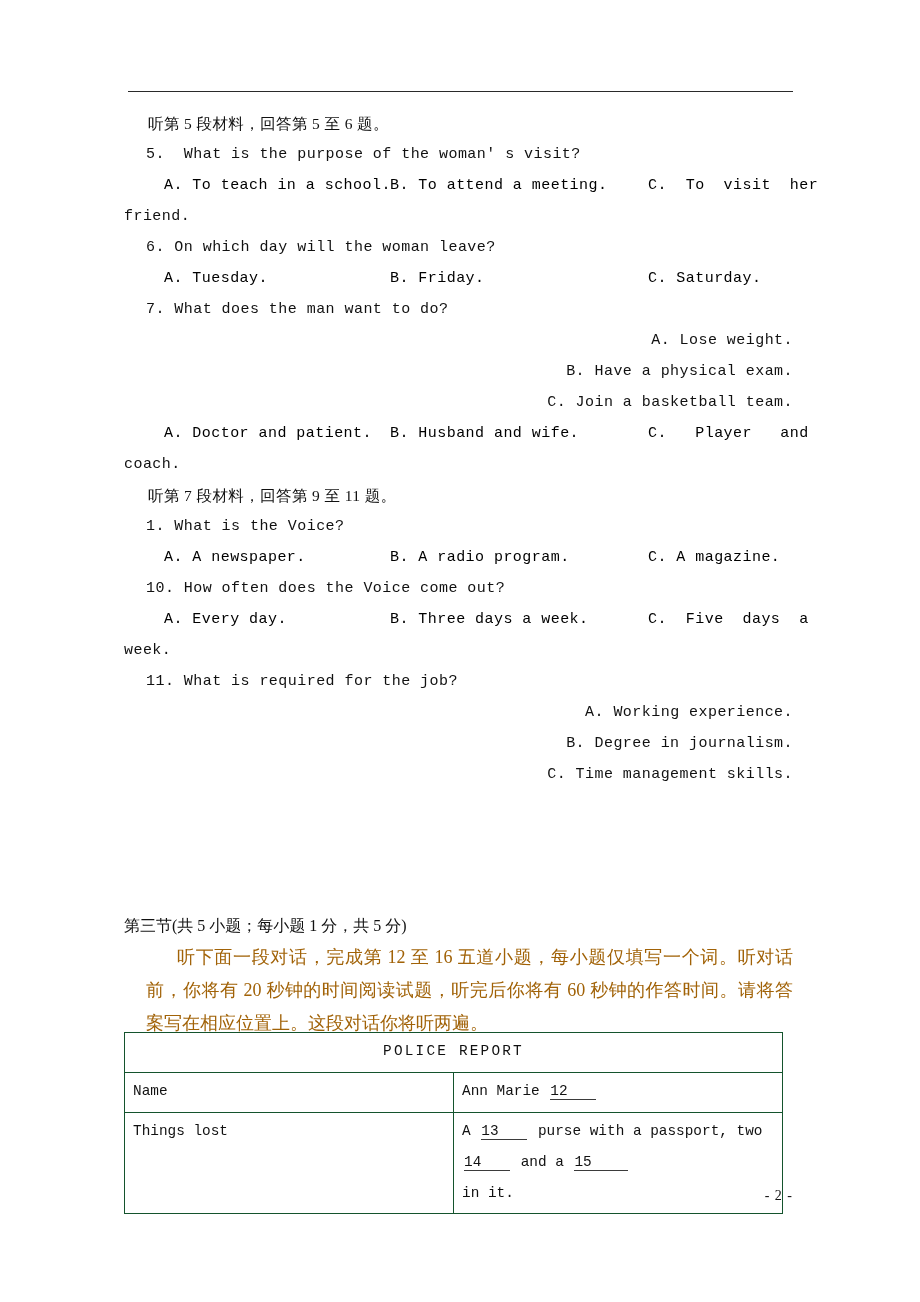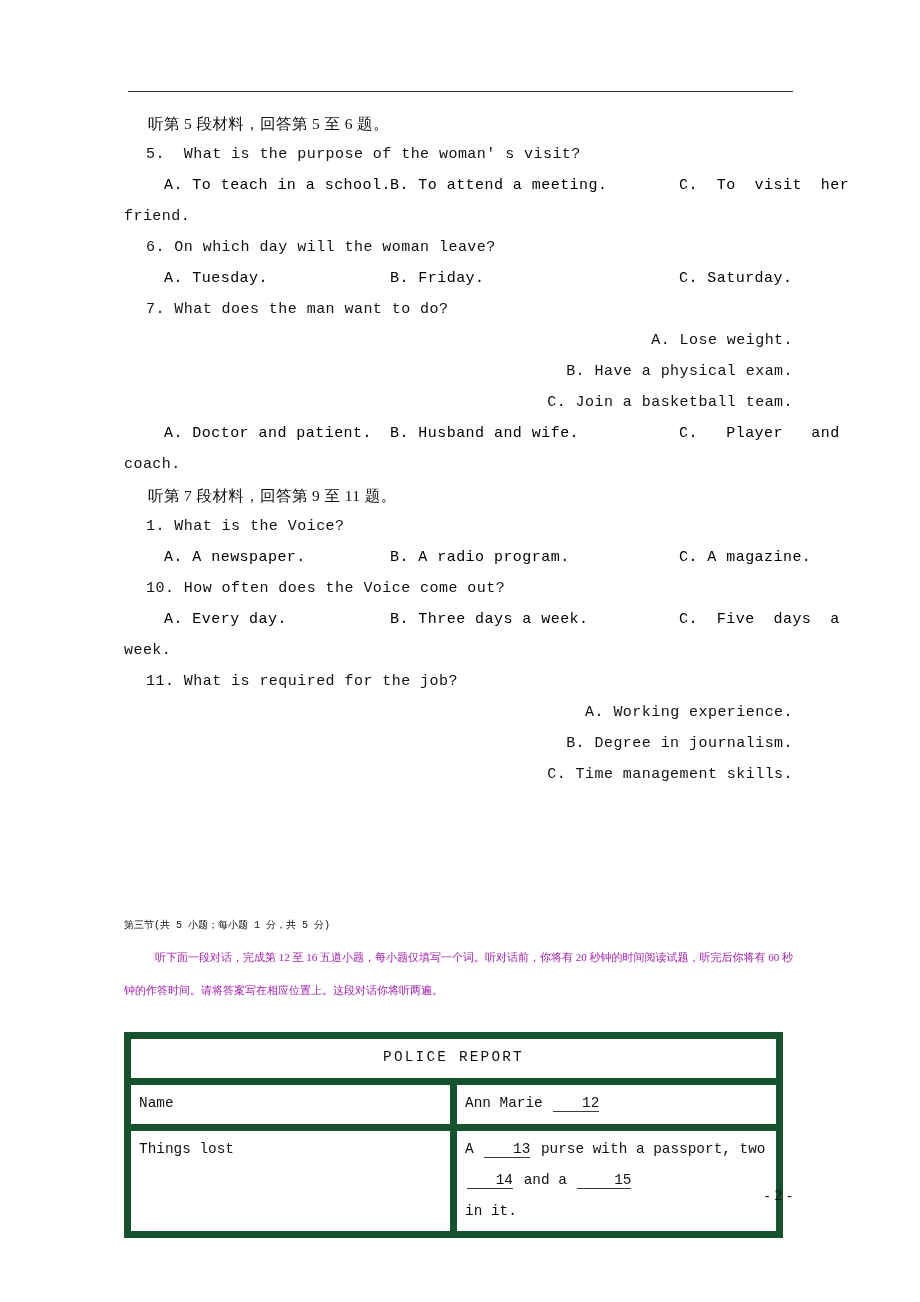--- a/index.html
+++ b/index.html
@@ -71,78 +71,79 @@
     position: relative;
     height: 31px;
     font-family: "Liberation Mono", "DejaVu Sans Mono", monospace;
     font-size: 15px;
     line-height: 31px;
     letter-spacing: 0.45px;
     white-space: pre;
   }
   .opts .oa { position: absolute; left: 40px;  top: 0; }
   .opts .ob { position: absolute; left: 266px; top: 0; }
-  .opts .oc { position: absolute; left: 524px; top: 0; margin-left: 31px; }
+  .opts .oc { position: absolute; left: 524px; top: 0; }
 
   
   .sec3 {
     position: absolute;
     left: 124px;
     top: 902px;
     width: 669px;
   }
   .sec3-title {
-    font-family: Liberation Mono, monospace;
-    font-size: 10px;
+    font-family: Liberation Serif, serif;
+    font-size: 16px;
     line-height: 31px;
     white-space: pre;
     color: #111;
   }
   .sec3-para {
     font-family: "Liberation Serif", "DejaVu Serif", serif;
-    font-size: 11px;
+    font-size: 18px;
     line-height: 33px;
-    color: #a21caf;
+    color: #a16207;
     text-align: justify;
     text-align-last: left;
     text-indent: 31px;
     margin-top: 0px;
+    margin-left: 22px;
   }
 
   
   .report-table {
     position: absolute;
     left: 124px;
     top: 1024px;
     width: 659px;
     border-collapse: collapse;
     table-layout: fixed;
   }
   .report-table td {
-    border: 7px solid #14532d;
+    border: 1px solid #14532d;
     font-family: "Liberation Mono", "DejaVu Sans Mono", monospace;
     font-size: 14.4px;
     line-height: 31px;
     color: #111;
     vertical-align: top;
     padding: 3px 8px 4px 8px;
   }
   .report-table .th-cell {
     text-align: center;
     letter-spacing: 2.2px;
     height: 32px;
   }
   .report-table .col-label { width: 196px; }
   .report-table .row-name td { height: 32px; }
   .report-table .row-things td { height: 64px; }
 
   .blank {
     display: inline-block;
     min-width: 46px;
-    text-align: right;
+    text-align: left;
     border-bottom: 1.2px solid #3b3b3b;
     line-height: 1.05;
     margin: 0 2px;
   }
   .blank-wide { min-width: 54px; }
 
   
   .page-num {
     position: absolute;
     left: 0;

